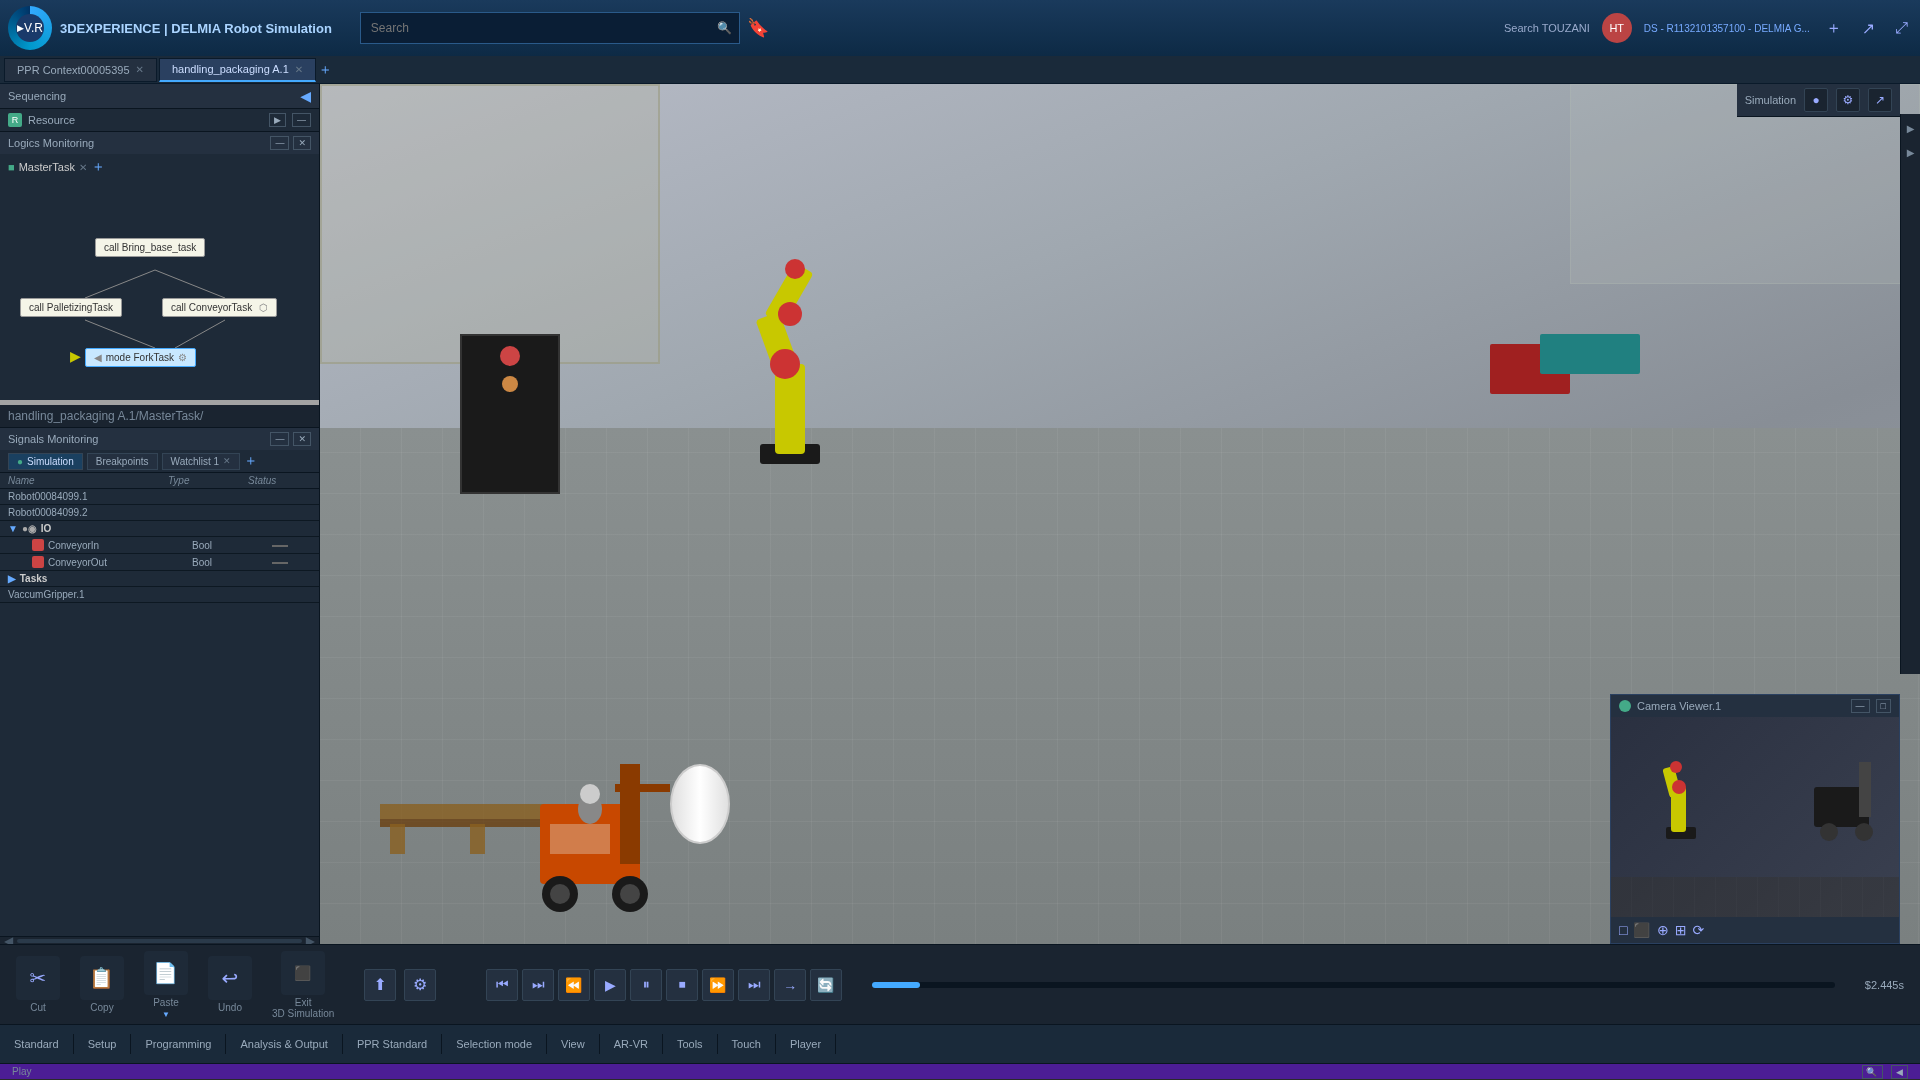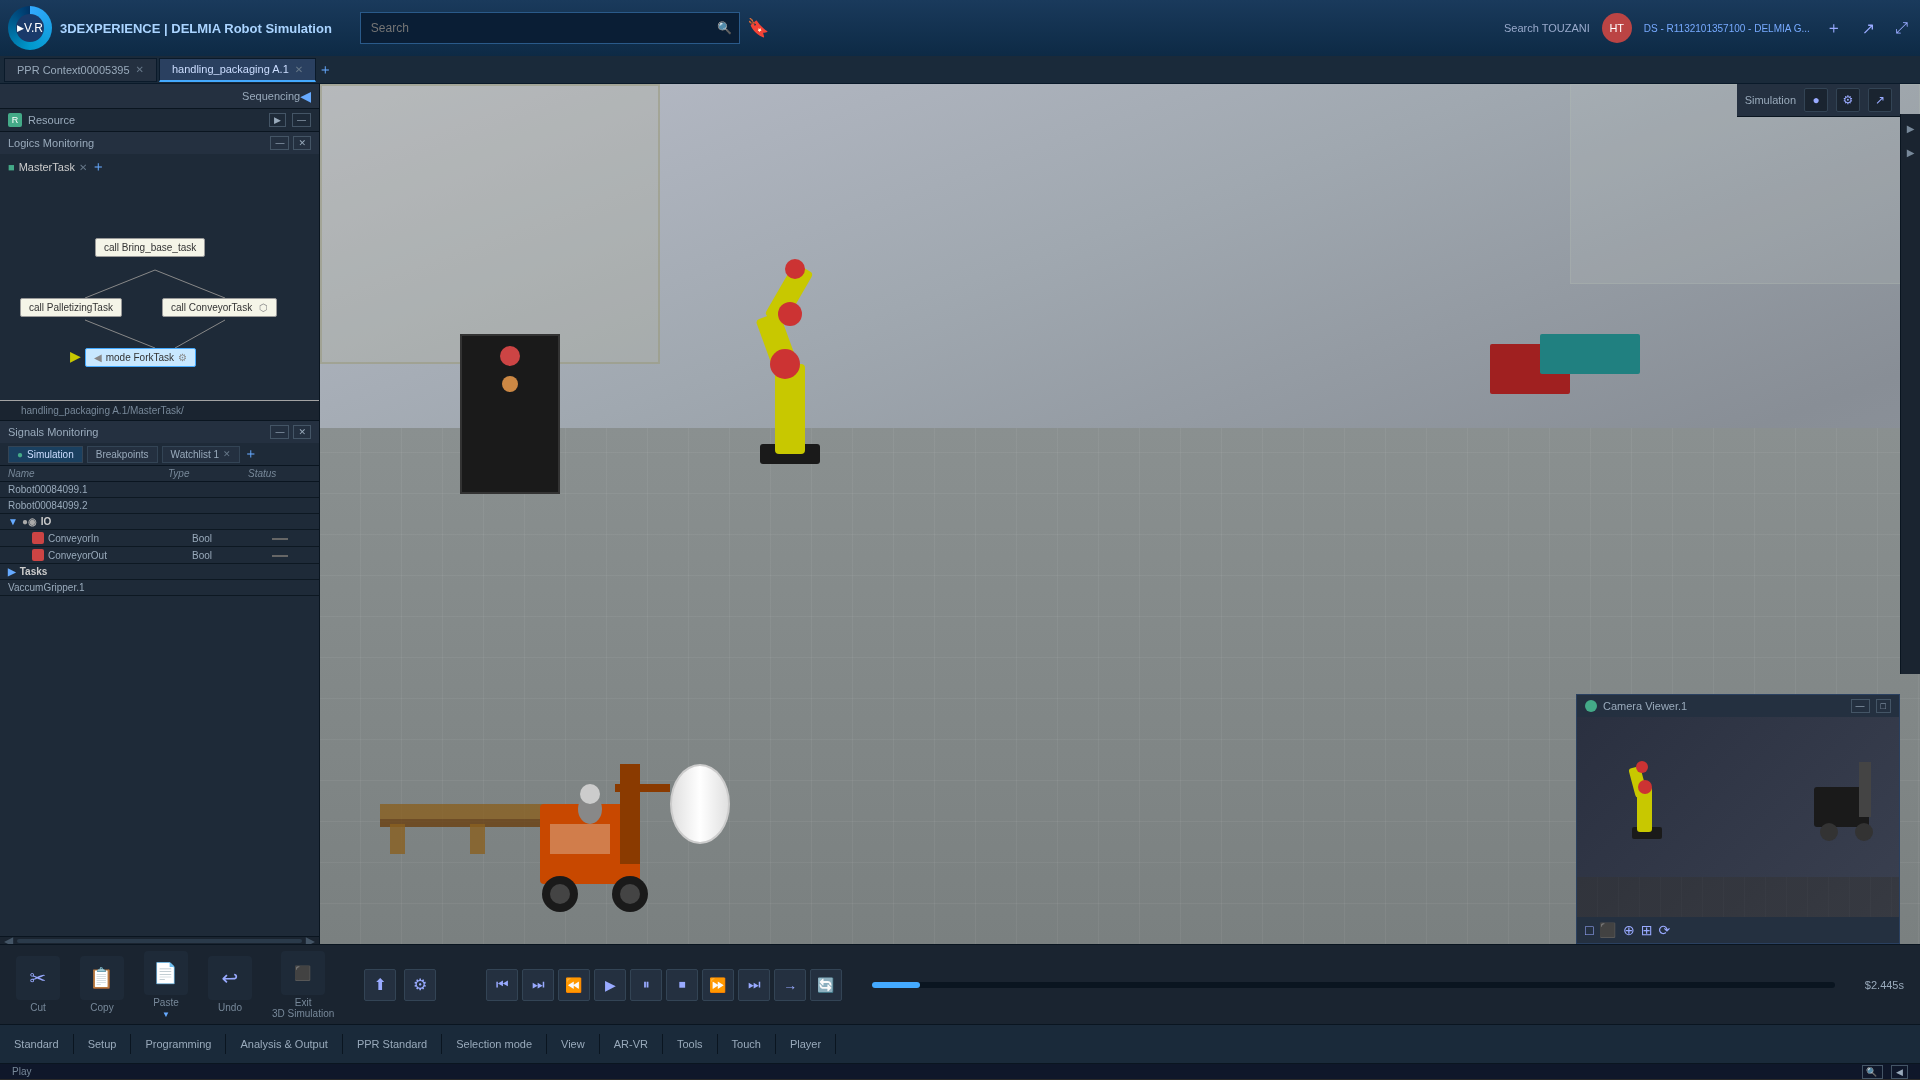--- a/index.html
+++ b/index.html
@@ -31,42 +31,42 @@
       background: #1a2a3a; border-bottom: 1px solid #0a1a2a;
       padding: 0 4px; gap: 2px;
     }
     .tab { display: flex; align-items: center; height: 24px; padding: 0 12px; background: #243040; color: #9ab; font-size: 11px; cursor: pointer; border: 1px solid #0a1a2a; gap: 6px; }
     .tab.active { background: #2a4060; color: #cdf; border-bottom: 2px solid #4af; }
     .tab-close { color: #678; font-size: 10px; cursor: pointer; }
     .tab-add { color: #6af; font-size: 14px; cursor: pointer; background: none; border: none; }
 
     
     #left-panel { width: 320px; flex-shrink: 0; background: #1e2a38; display: flex; flex-direction: column; border-right: 1px solid #0a1520; }
-    #sequencing-bar { display: flex; align-items: center; justify-content: flex-end; background: #243040; padding: 4px 8px; border-bottom: 1px solid #0a1520; }
+    #sequencing-bar { display: flex; align-items: center; justify-content: space-between; background: #243040; padding: 4px 8px; border-bottom: 1px solid #0a1520; }
     #sequencing-label { color: #9ab; font-size: 11px; }
     #resource-bar { display: flex; align-items: center; gap: 6px; background: #1e2a38; padding: 4px 8px; border-bottom: 1px solid #0a1520; }
     .resource-icon { width: 14px; height: 14px; background: #4a8; border-radius: 2px; display: flex; align-items: center; justify-content: center; color: white; font-size: 9px; }
     #resource-label { color: #9ab; font-size: 11px; flex: 1; }
     .small-btn { background: none; border: 1px solid #456; color: #9ab; font-size: 9px; cursor: pointer; padding: 1px 4px; }
 
     
     #logics-panel { background: #1e2a38; border-bottom: 1px solid #0a1520; }
     #logics-header { display: flex; align-items: center; justify-content: space-between; background: #243040; padding: 4px 8px; }
     #logics-label { color: #9ab; font-size: 11px; }
     #logics-controls { display: flex; gap: 4px; }
     #mastertask-tab { display: flex; align-items: center; gap: 4px; background: #1e2a38; padding: 4px 8px; font-size: 11px; color: #ccc; }
     .mtask-close { color: #678; font-size: 10px; cursor: pointer; }
     .mtask-add { color: #6af; font-size: 14px; cursor: pointer; }
     #flow-diagram { height: 220px; position: relative; background: #1e2a38; overflow: hidden; }
 
     
     .flow-node { position: absolute; background: #f5f5e8; border: 1px solid #999; color: #333; font-size: 10px; padding: 3px 8px; border-radius: 2px; white-space: nowrap; }
     .flow-node.active { background: #c8e8ff; border-color: #4af; }
 
-    #path-bar { padding: 4px 21px; font-size: 10px; color: #789; background: #1a2430; border-top: 1px solid #a3a3a3; }
+    #path-bar { padding: 4px 8px; font-size: 12px; color: #789; background: #1a2430; border-top: 5px solid #a3a3a3; }
 
     
     #signals-panel { flex: 1; background: #1e2a38; overflow: hidden; display: flex; flex-direction: column; }
     #signals-header { display: flex; align-items: center; justify-content: space-between; background: #243040; padding: 4px 8px; }
     #signals-label { color: #9ab; font-size: 11px; }
     #signals-tabs { display: flex; align-items: center; gap: 4px; background: #1e2a38; padding: 2px 8px; border-bottom: 1px solid #0a1520; }
     .sig-tab { display: flex; align-items: center; gap: 4px; padding: 2px 8px; background: #243040; color: #9ab; font-size: 10px; cursor: pointer; border: 1px solid #345; }
     .sig-tab.active { background: #1a4060; color: #cdf; }
     .sig-tab-close { color: #678; font-size: 9px; }
     .sig-add { color: #6af; font-size: 14px; cursor: pointer; background: none; border: none; }
@@ -114,21 +114,21 @@
     .play-btn { width: 32px; height: 32px; background: #243040; border: 1px solid #345; color: #9af; font-size: 14px; display: flex; align-items: center; justify-content: center; cursor: pointer; border-radius: 2px; }
     #timeline { flex: 1; height: 6px; background: #0a1520; border-radius: 3px; position: relative; cursor: pointer; margin: 0 10px; }
     #timeline-progress { width: 5%; height: 100%; background: #4af; border-radius: 3px; }
     #timeline-time { color: #9ab; font-size: 11px; white-space: nowrap; }
 
     
     #bottom-menu { height: 39px; background: #1a2a3a; display: flex; align-items: center; border-top: 1px solid #0a1520; }
     .menu-item { padding: 4px 14px; color: #9ab; font-size: 11px; cursor: pointer; border-right: 1px solid #0a1520; }
 
     
-    #status-bar { height: 16px; background: #0f172a; display: flex; align-items: center; padding: 0 12px; gap: 16px; border-top: 1px solid #0a1520; }
+    #status-bar { height: 16px; background: #4c1d95; display: flex; align-items: center; padding: 0 12px; gap: 16px; border-top: 1px solid #0a1520; }
     #status-text { color: #789; font-size: 10px; }
     #status-right { margin-left: auto; display: flex; align-items: center; gap: 8px; }
 
     
     #sim-panel { position: absolute; right: 0; top: 0; background: #243040; border-bottom: 1px solid #0a1520; padding: 4px 8px; display: flex; align-items: center; gap: 8px; z-index: 60; }
     #sim-label { color: #9ab; font-size: 11px; }
     .sim-btn { width: 24px; height: 24px; background: #1a2430; border: 1px solid #345; color: #9af; font-size: 12px; display: flex; align-items: center; justify-content: center; cursor: pointer; border-radius: 2px; }
     .side-btn { width: 20px; height: 20px; background: none; border: none; color: #789; font-size: 10px; cursor: pointer; display: flex; align-items: center; justify-content: center; }
 
     
@@ -416,21 +416,21 @@
       <div class="sim-btn">●</div>
       <div class="sim-btn">⚙</div>
       <div class="sim-btn">↗</div>
     </div>
 
     <div id="right-edge" style="position:absolute;right:0;top:30px;">
       <button class="side-btn">▶</button>
       <button class="side-btn">▶</button>
     </div>
 
-    <div id="camera-panel" style="position:absolute;right:20px;bottom:0;width:324px;">
+    <div id="camera-panel" style="position:absolute;right:20px;bottom:0;width:290px;">
       <div id="camera-header">
         <div id="camera-icon"></div>
         <span id="camera-title">Camera Viewer.1</span>
         <button class="small-btn">—</button>
         <button class="small-btn">□</button>
       </div>
       <div id="camera-viewport">
 
         <div style="width:100%;height:100%;background:linear-gradient(135deg,#2a3040,#3a4050);display:flex;align-items:center;justify-content:center;position:relative;">
 

